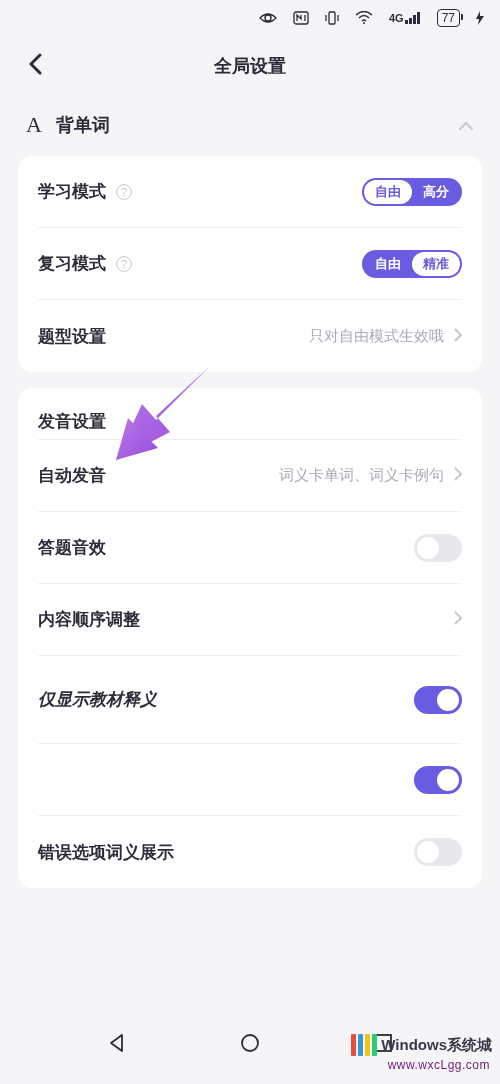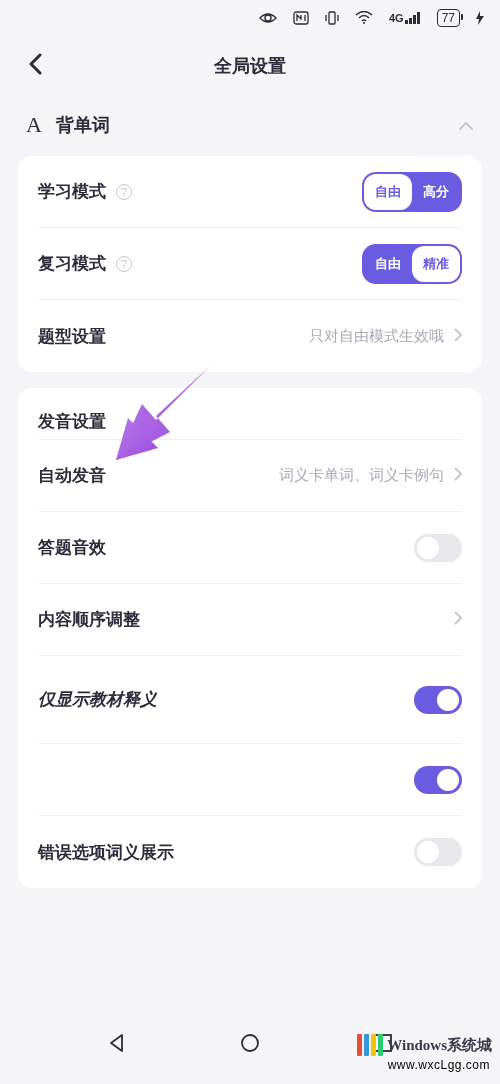--- a/index.html
+++ b/index.html
@@ -107,21 +107,21 @@
   .spacer { flex: 1; }
   .row-value {
     font-size: 15px;
     color: #aaaab5;
   }
   .chevron { color: #c8c8d2; font-size: 18px; }
   .pill-toggle {
     display: inline-flex;
     background: #6a5ce0;
     border-radius: 14px;
-    height: 40px;
+    height: 28px;
     padding: 2px;
     font-size: 13px;
     font-weight: 600;
   }
   .pill-toggle .opt {
     padding: 0 11px;
     display: inline-flex;
     align-items: center;
     color: #fff;
     border-radius: 12px;
@@ -181,27 +181,26 @@
     display: flex;
     align-items: center;
     gap: 4px;
   }
   .logo-glyph { display: flex; gap: 2px; }
   .logo-glyph span { width: 5px; height: 22px; border-radius: 1px; }
   .watermark-text {
     font-size: 15px;
     font-weight: 700;
     color: #3a3a4a;
-    font-family: Liberation Serif, serif;
   }
   .watermark-url {
     position: absolute;
     right: 10px; bottom: 12px;
     font-size: 12px;
-    color: #000000;
+    color: #701a75;
     letter-spacing: 0.5px;
   }
 </style>
 </head>
 <body>
 
 <div class="status-bar">
   <span class="status-item">
     <svg width="18" height="12" viewBox="0 0 18 12">
         <path d="M1 6 Q9 -2 17 6 Q9 14 1 6 Z M9 3 A3 3 0 1 0 9 9 A3 3 0 1 0 9 3" fill="none" stroke="#2c2c3a" stroke-width="1.4"></path>

